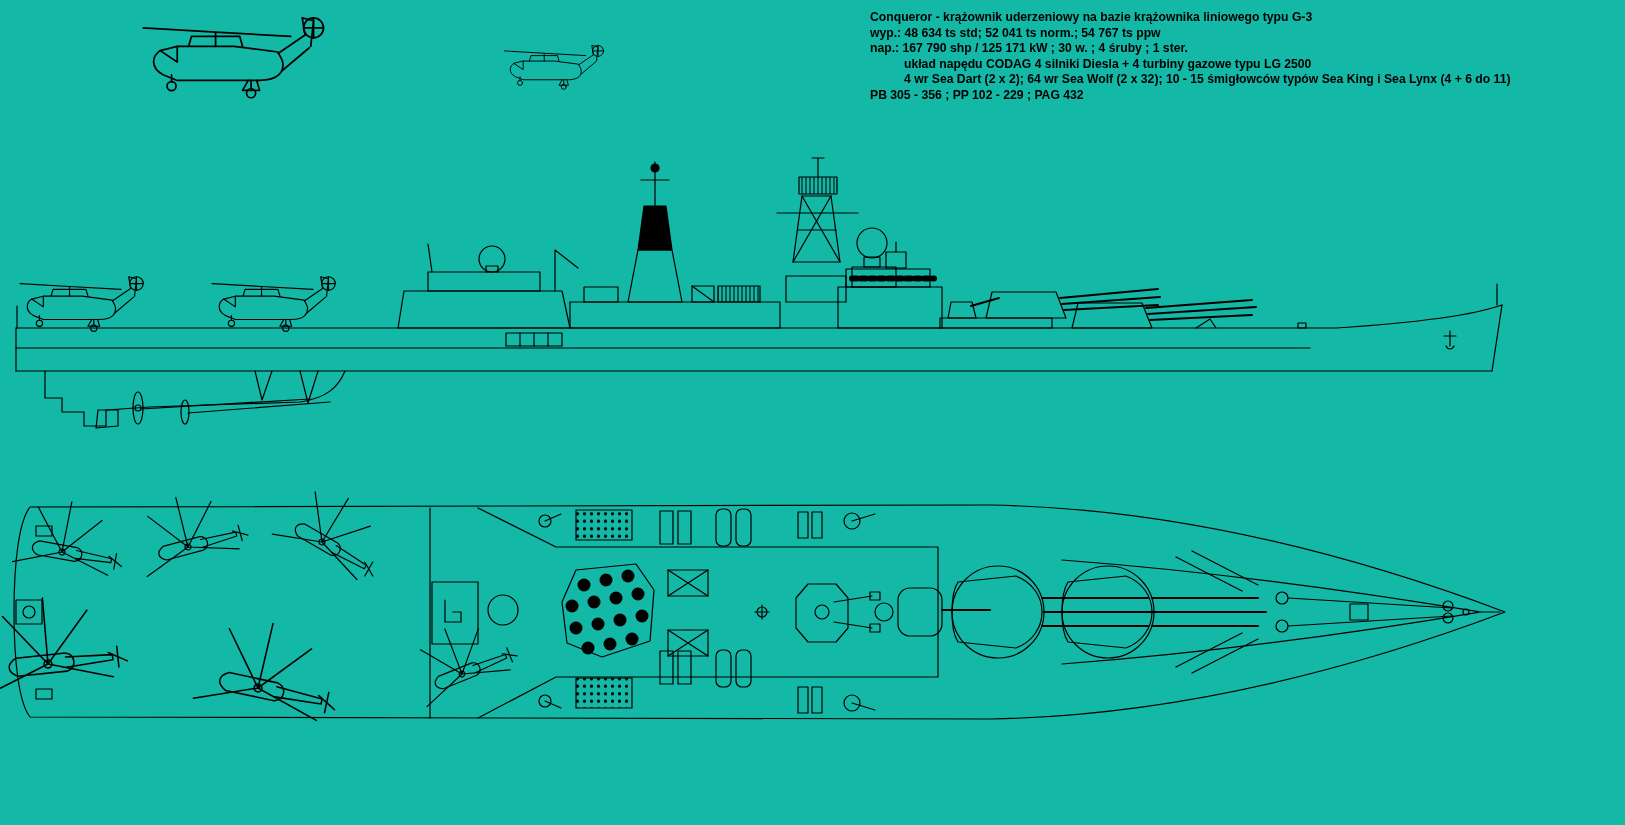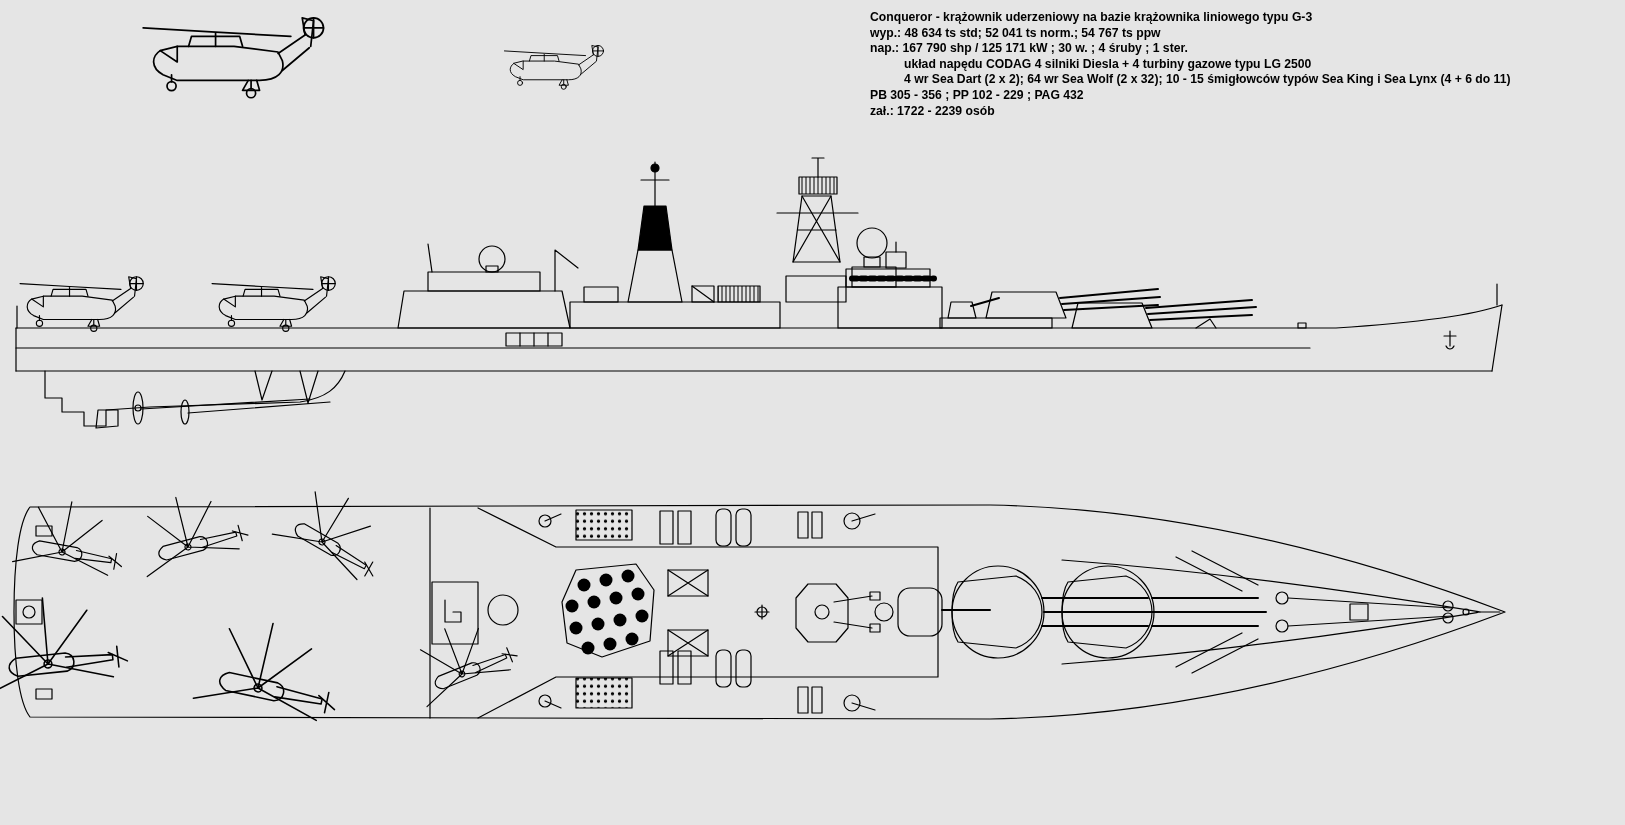--- a/index.html
+++ b/index.html
@@ -1,18 +1,18 @@
 <!DOCTYPE html>
 <html><head>
 <meta charset="utf-8">
 <style>
   * { margin:0; padding:0; box-sizing:border-box; }
   html,body { background:#ffffff; }
   .canvas {
-    position:relative; width:1625px; height:825px; background:#e5e5e5;
+    position:relative; width:1625px; height:825px; background:#14b8a6;
     overflow:hidden; font-family:"Liberation Sans", sans-serif; color:#000;
   }
   .drawing-svg { position:absolute; left:0; top:0; }
   .spec {
     position:absolute; left:870px; top:10px;
     font-weight:bold; font-size:12.2px; line-height:15.6px;
   }
   .spec .line { white-space:nowrap; }
   .spec .indent { padding-left:34px; }
 </style>
@@ -284,16 +284,15 @@
     </g>
   </svg>
 
   <div class="spec">
     <div class="line">Conqueror - krążownik uderzeniowy na bazie krążownika liniowego typu G-3</div>
     <div class="line">wyp.: 48 634 ts std; 52 041 ts norm.; 54 767 ts ppw</div>
     <div class="line">nap.: 167 790 shp / 125 171 kW ; 30 w. ; 4 śruby ; 1 ster.</div>
     <div class="line indent">układ napędu CODAG 4 silniki Diesla + 4 turbiny gazowe typu LG 2500</div>
     <div class="line indent">4 wr Sea Dart (2 x 2); 64 wr Sea Wolf (2 x 32); 10 - 15 śmigłowców typów Sea King i Sea Lynx (4 + 6 do 11)</div>
     <div class="line">PB 305 - 356 ; PP 102 - 229 ; PAG 432</div>
-    <div class="line">zał.: 1722 - 2239 osób</div>
   </div>
 
 </div>
 
 </body></html>

